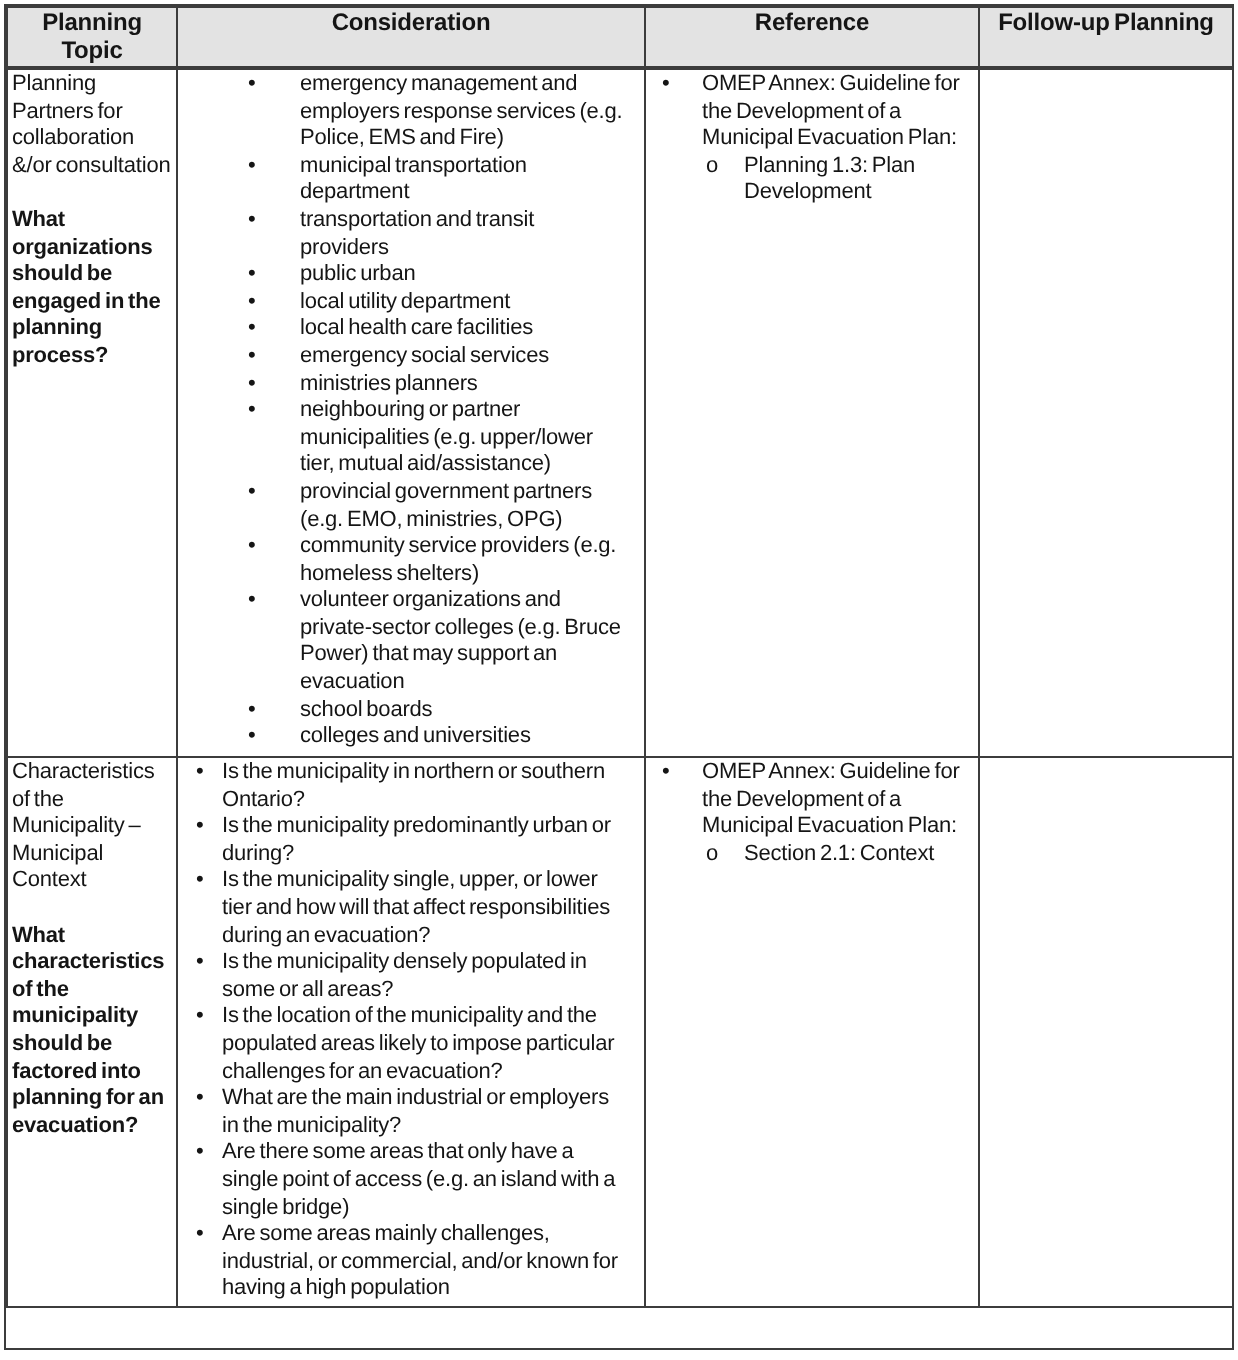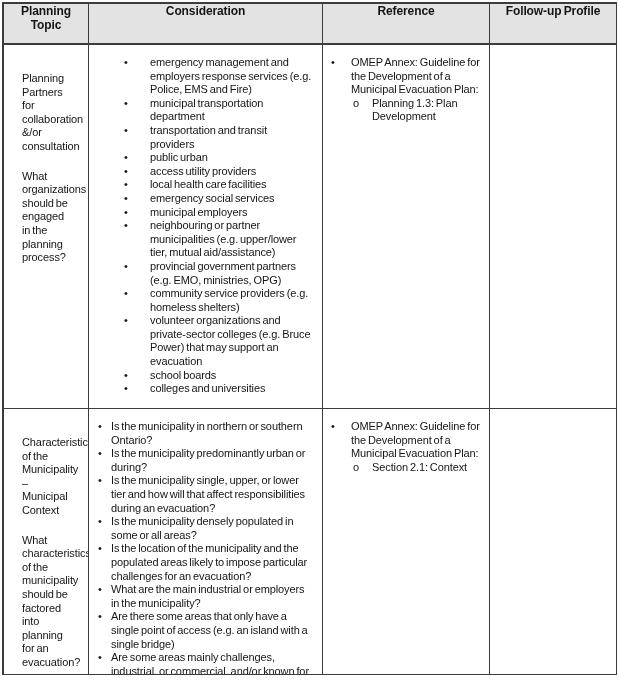--- a/index.html
+++ b/index.html
@@ -9,29 +9,29 @@
     color:#151515;
     font-size:11px;line-height:13.6px;
     letter-spacing:-0.1px;word-spacing:-1px;
   }
   .page{position:relative;width:619px;height:680px;background:#fff;}
   .tablewrap{
     position:absolute;left:2px;top:2px;width:613px;height:671px;
     overflow:hidden;border:1px solid #3c3c3c;background:#fff;
   }
   table{border-collapse:collapse;table-layout:fixed;width:613px;}
-  th,td{border:1px solid #3c3c3c;vertical-align:top;padding:11px 2px;overflow:hidden;}
+  th,td{border:1px solid #3c3c3c;vertical-align:top;padding:1px 2px;overflow:hidden;}
   thead th{
     font-size:12px;line-height:13.5px;font-weight:bold;text-align:center;
     background:#e3e3e3;border-bottom:2px solid #3c3c3c;height:26px;padding-top:1px;
   }
   col.c1{width:85px;} col.c2{width:234px;} col.c3{width:167px;} col.c4{width:127px;}
   tr.row-1 td{height:341px;}
-  .topic p{margin:16px;}
-  .topic p.second{margin-top:13.6px;}
+  .topic p{margin:0;}
+  .topic p.second{margin-top:13.6px;font-weight:bold;}
   ul{margin:0;padding:0;list-style:none;}
   li{display:flex;}
   .m{flex:none;}
   .li-text{flex:1 1 auto;}
   
   td.consider{padding-right:10px;}
   .deep ul{padding-left:33px;}
   .deep .m{width:26px;}
   
   .shallow ul{padding-left:7px;}
@@ -53,21 +53,21 @@
         <col class="c1">
           <col class="c2">
           <col class="c3">
           <col class="c4">
       </colgroup>
       <thead>
         <tr>
           <th>Planning Topic</th>
           <th>Consideration</th>
           <th>Reference</th>
-          <th>Follow-up Profile</th>
+          <th>Follow-up Planning</th>
         </tr>
       </thead>
       <tbody>
         <tr class="row-1">
           <td class="topic">
             <p>Planning Partners for collaboration &amp;/or consultation</p>
             <p class="second">What organizations should be engaged in the planning process?</p>
           </td>
           <td class="consider deep">
             <ul>
@@ -82,33 +82,33 @@
                 <li>
                   <span class="m">•</span>
                   <span class="li-text">transportation and transit providers</span>
                 </li>
                 <li>
                   <span class="m">•</span>
                   <span class="li-text">public urban</span>
                 </li>
                 <li>
                   <span class="m">•</span>
-                  <span class="li-text">access utility providers</span>
+                  <span class="li-text">local utility department</span>
                 </li>
                 <li>
                   <span class="m">•</span>
                   <span class="li-text">local health care facilities</span>
                 </li>
                 <li>
                   <span class="m">•</span>
                   <span class="li-text">emergency social services</span>
                 </li>
                 <li>
                   <span class="m">•</span>
-                  <span class="li-text">municipal employers</span>
+                  <span class="li-text">ministries planners</span>
                 </li>
                 <li>
                   <span class="m">•</span>
                   <span class="li-text">neighbouring or partner municipalities (e.g. upper/lower tier, mutual aid/assistance)</span>
                 </li>
                 <li>
                   <span class="m">•</span>
                   <span class="li-text">provincial government partners (e.g. EMO, ministries, OPG)</span>
                 </li>
                 <li>

